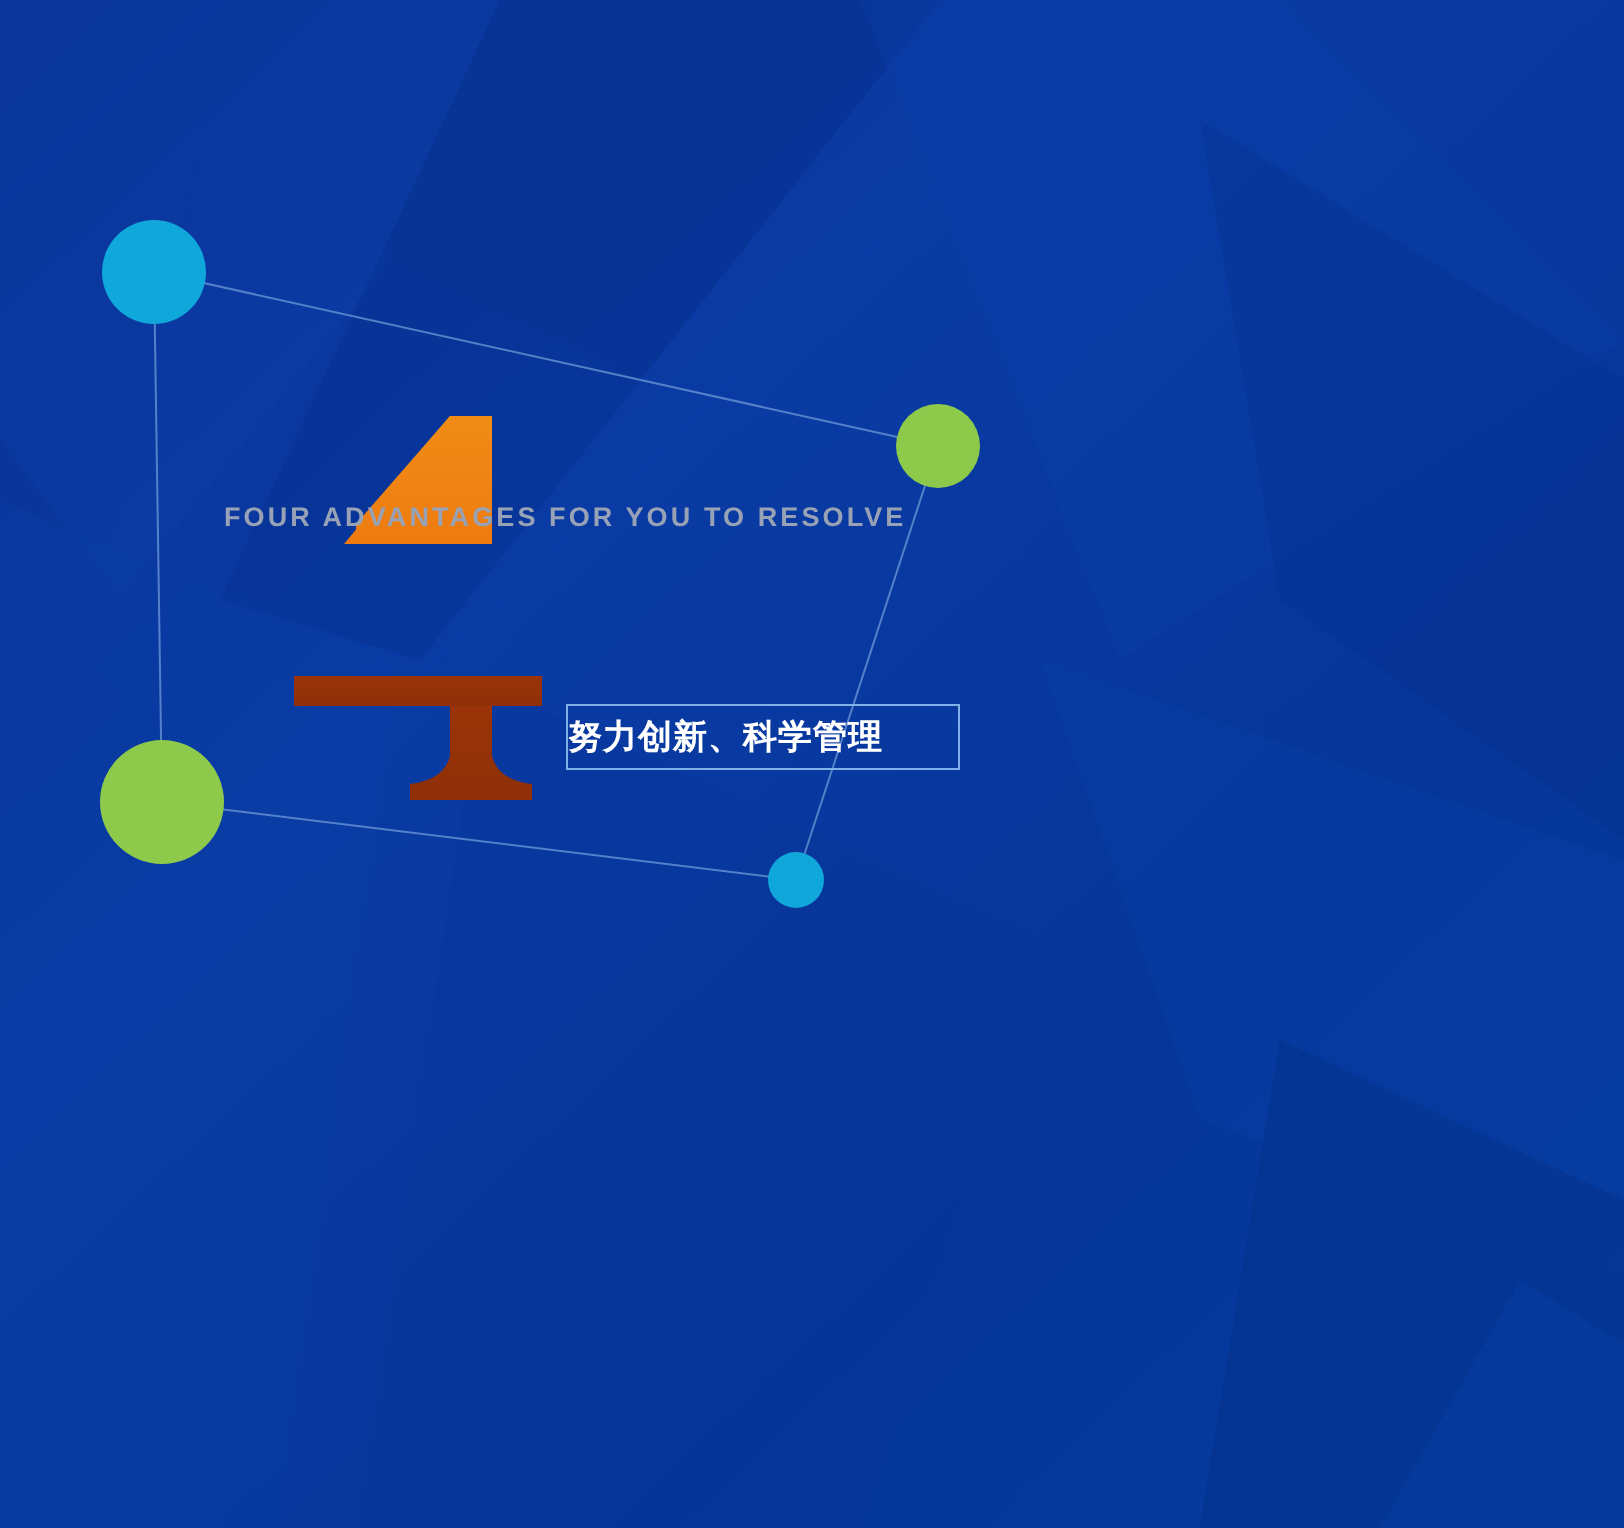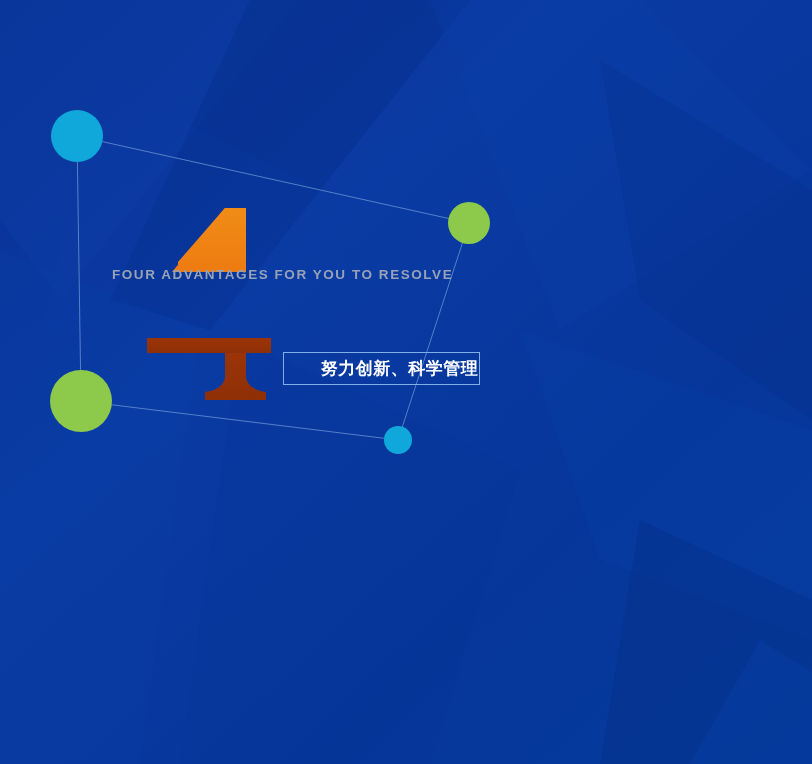--- a/index.html
+++ b/index.html
@@ -22,21 +22,21 @@
   
   .network { position: absolute; inset: 0; width: 100%; height: 100%; }
 
   
   .numeral { position: absolute; left: 0; top: 0; width: 812px; height: 764px; }
 
   
   .text-block {
     position: absolute;
     left: 112px;
-    top: 268px;
+    top: 252px;
     width: 600px;
   }
   .eyebrow {
     color: #98a2b6;
     font-size: 13.5px;
     font-weight: bold;
     letter-spacing: 1.55px;
     line-height: 1;
     white-space: nowrap;
   }
@@ -52,22 +52,21 @@
   .tagline-wrap {
     position: absolute;
     left: 283px;
     top: 352px;
     width: 197px;
     height: 33px;
     box-sizing: border-box;
     border: 1px solid #7fb0e8;
     display: flex;
     align-items: center;
-    justify-content: center;
-    padding-left: 36px;
+    justify-content: flex-start;
   }
   .tagline {
     color: #ffffff;
     font-size: 17px;
     font-weight: bold;
     letter-spacing: 0.5px;
     line-height: 1;
     white-space: nowrap;
   }
 </style>

